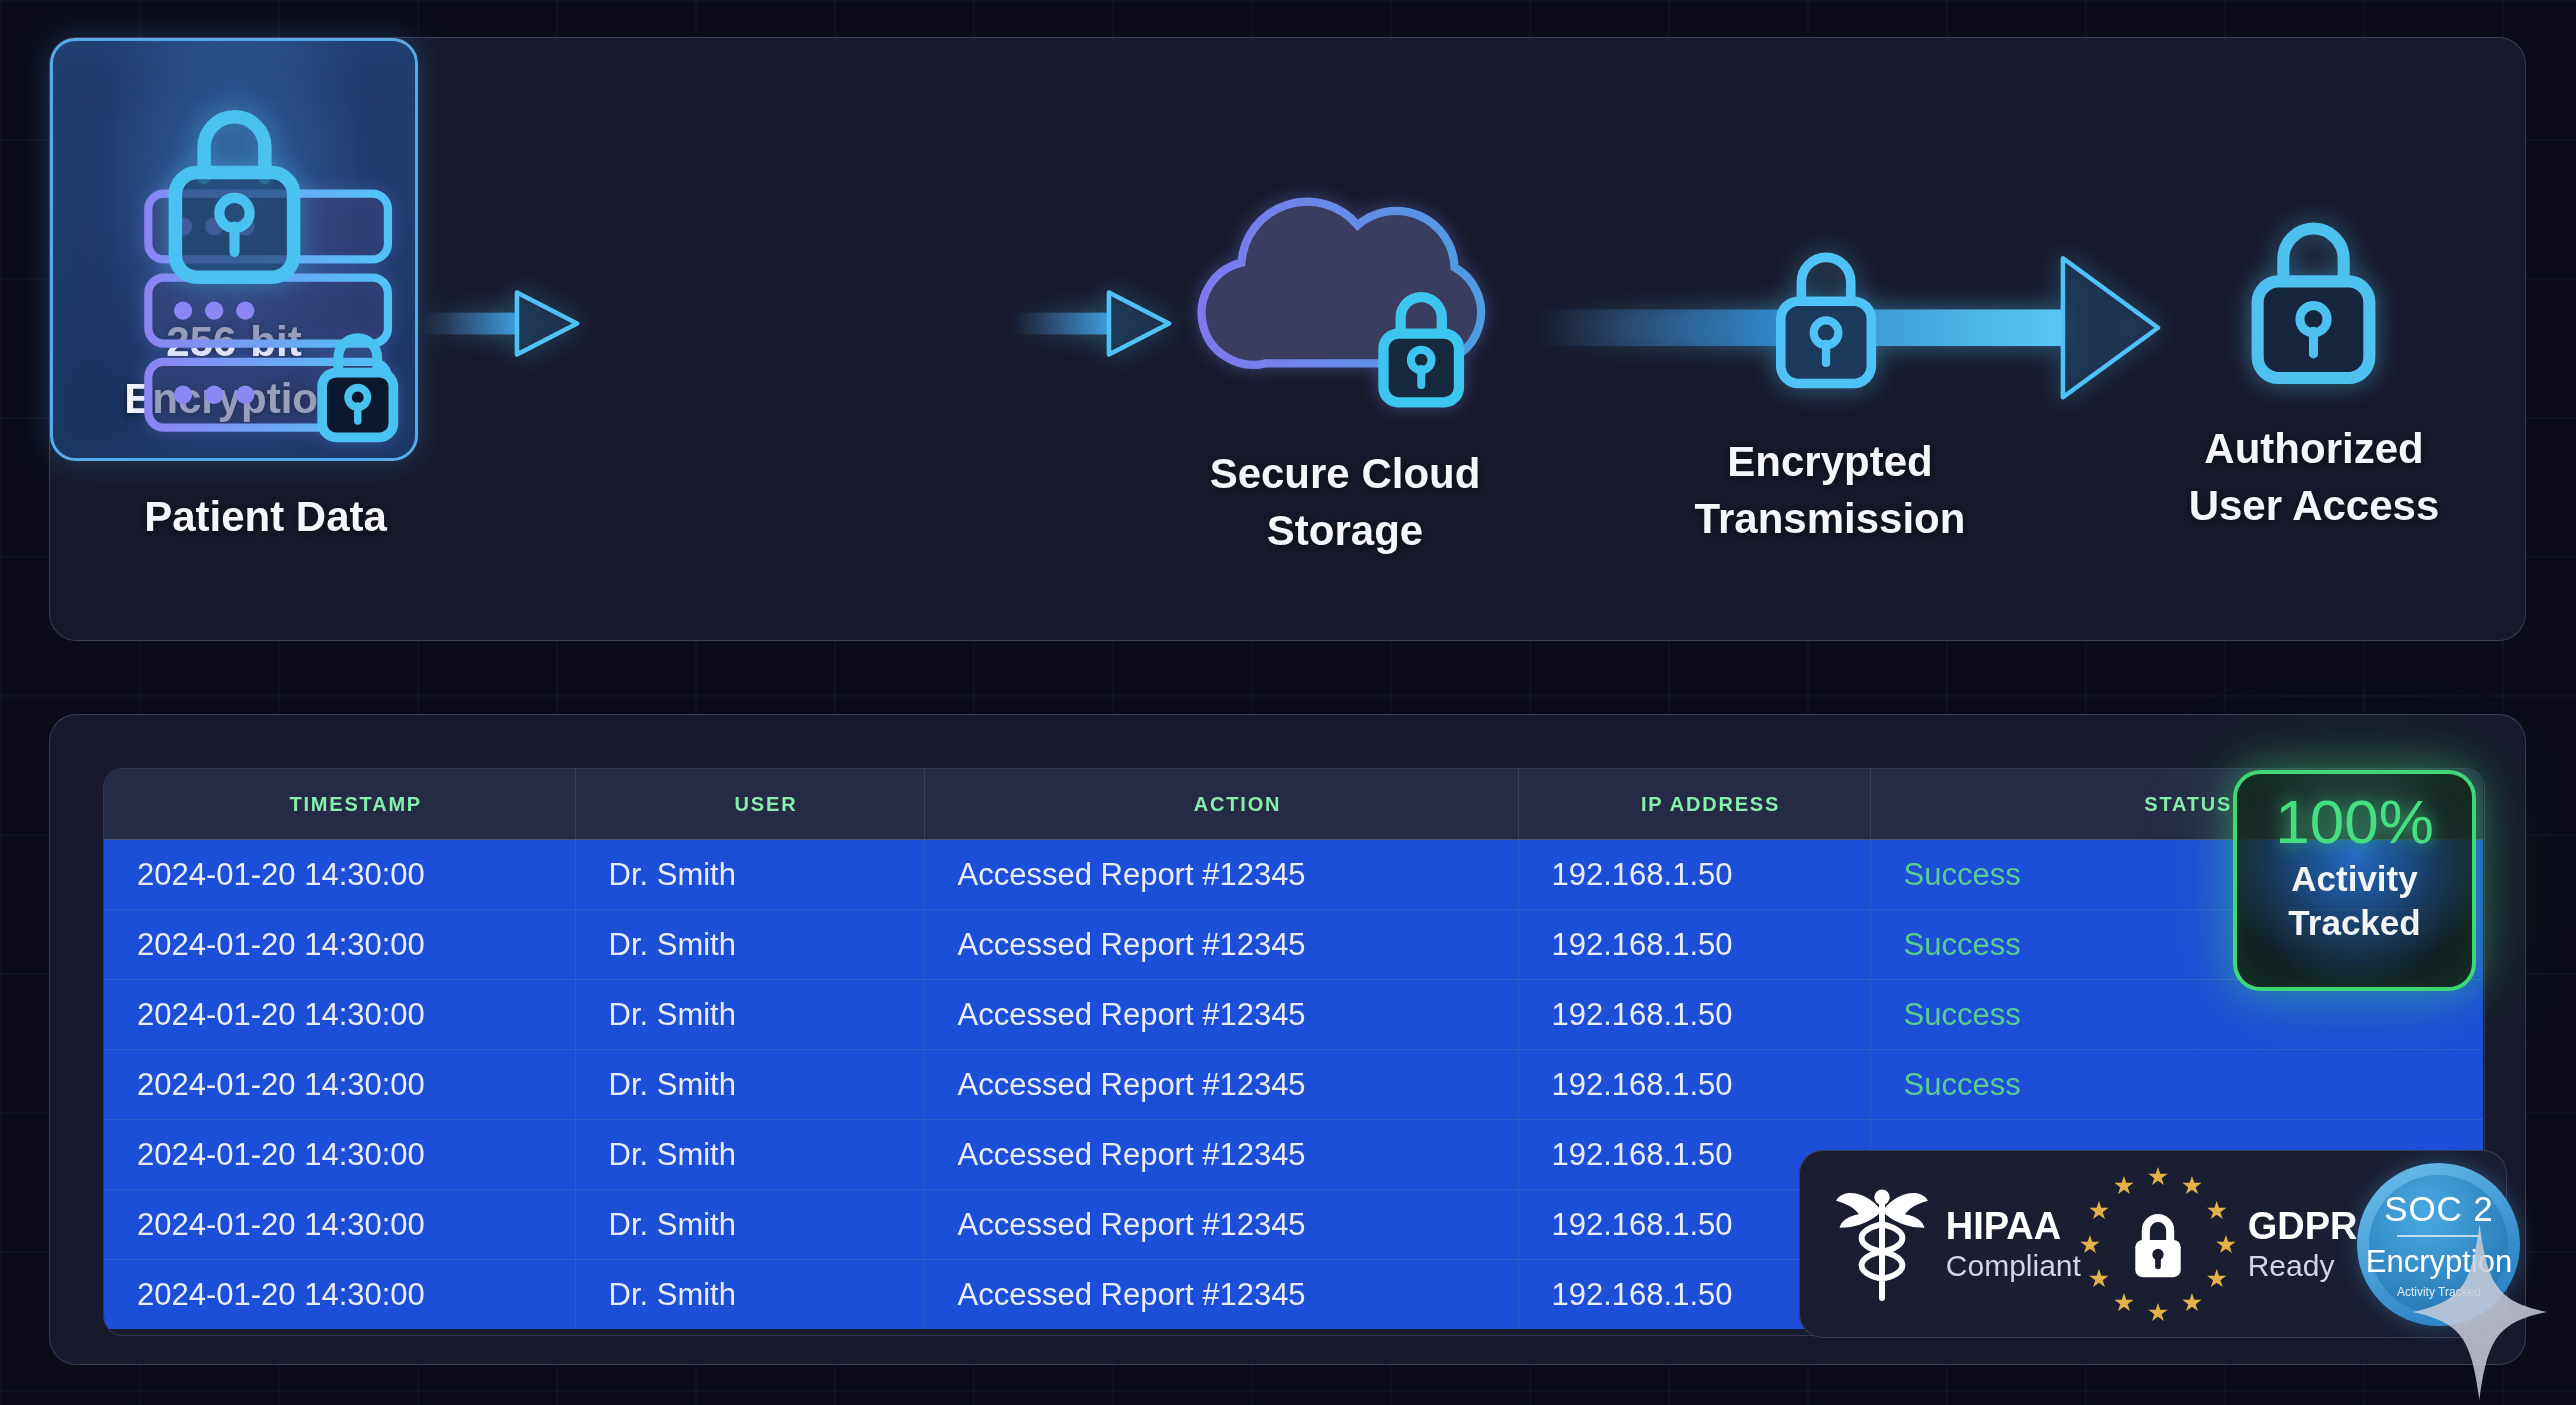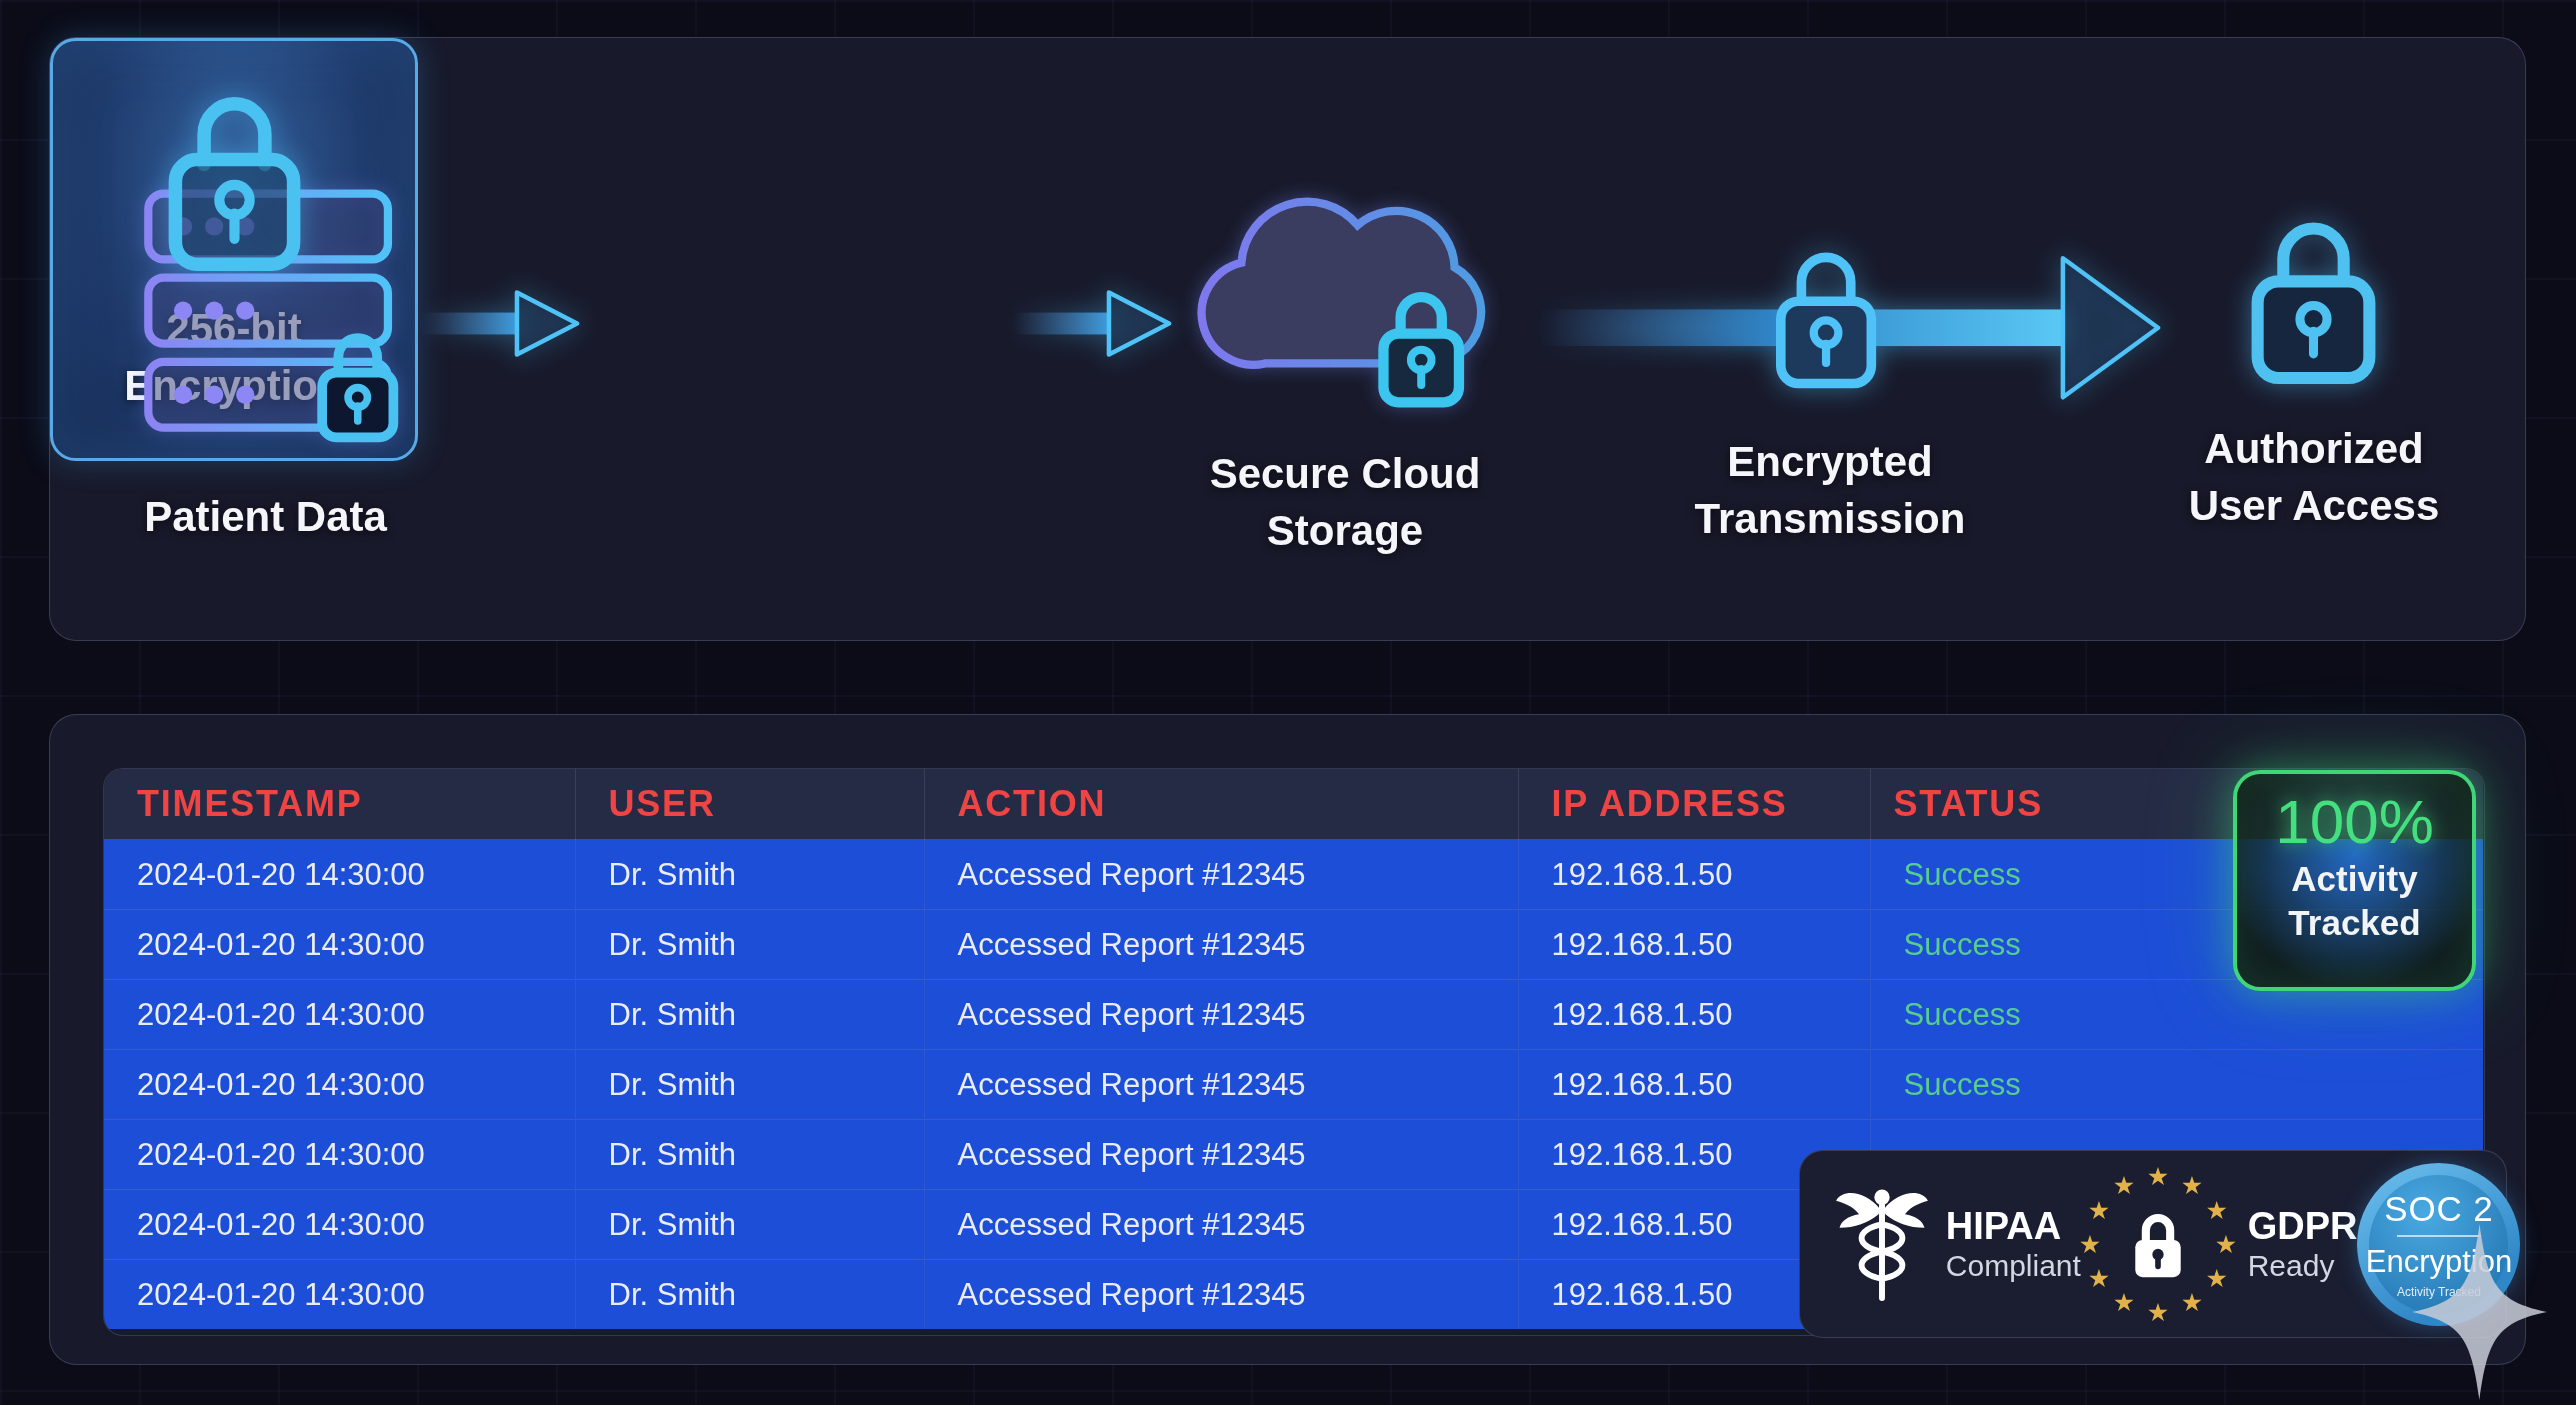--- a/index.html
+++ b/index.html
@@ -19,31 +19,31 @@
   .abs{position:absolute;}
   .flow-label{position:absolute;text-align:center;font-size:42px;font-weight:600;
               line-height:57px;color:#f4f6fa;text-shadow:0 1.8px 9.1px rgba(0,0,0,.65);}
   .glow-cyan{filter:drop-shadow(0 0 12.8px rgba(80,195,255,0.45));}
   .glow-soft{filter:drop-shadow(0 0 9.1px rgba(120,140,255,0.35));}
   #enc-card{left:554px;top:97px;width:368px;height:423px;box-sizing:border-box;
             border:3.7px solid #57a9e8;border-radius:25.6px;
             background:radial-gradient(ellipse at 50% 32%, #32609c 0%, #1f3a6b 55%, #152b52 100%);
             box-shadow:0 0 31px rgba(70,150,235,0.28), inset 0 0 64px rgba(80,160,240,0.16);
             display:flex;flex-direction:column;align-items:center;justify-content:flex-end;
-            padding-bottom:44px;}
+            padding-bottom:31px;}
   #enc-card .flow-label{position:static;}
 
   
   #table-wrap{position:absolute;left:53px;top:53px;width:2382px;height:568px;
               border:1.8px solid rgba(125,135,165,0.28);border-radius:20px;overflow:hidden;
               box-sizing:border-box;background:#161a2d;}
   table{border-collapse:collapse;table-layout:fixed;width:2378px;}
   col.c1{width:471px}col.c2{width:349px}col.c3{width:594px}col.c4{width:352px}col.c5{width:613px}
-  th{height:70px;background:#262b45;color:#ef4444;font-size:36px;letter-spacing:1.8px;
-     text-align:left;padding:0 0 0 33px;font-weight:700;
+  th{height:70px;background:#262b45;color:#86efac;font-size:20px;letter-spacing:1.8px;
+     text-align:center;padding:0 0 0 33px;font-weight:700;
      border-bottom:1.8px solid rgba(135,145,175,0.35);border-right:1.8px solid rgba(135,145,175,0.20);}
   th:last-child{border-right:none;padding-left:23px;}
   td{height:69px;background:#1d4ed8;color:#ebedf4;font-size:31px;padding:0 0 0 33px;
      border-top:1.8px solid rgba(135,145,175,0.22);border-right:1.8px solid rgba(135,145,175,0.16);}
   td:last-child{border-right:none;}
   tbody tr:first-child td{border-top:none;}
   td.ok{color:#57cd8e;}
 
   
   #activity-badge{position:absolute;left:2183px;top:55px;width:243px;height:221px;z-index:3;

